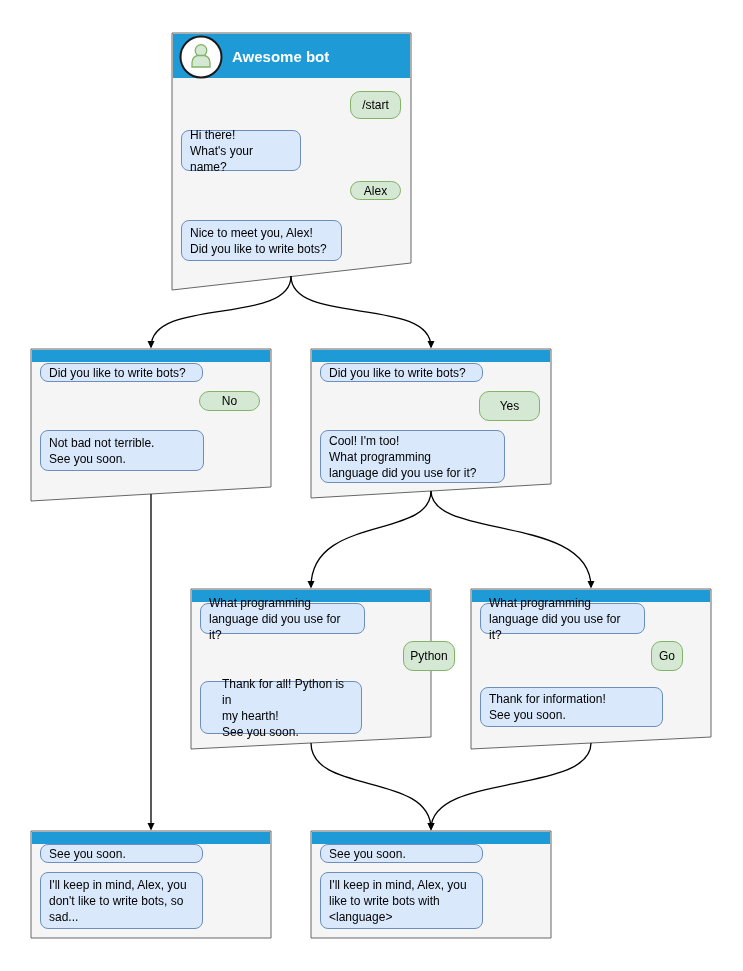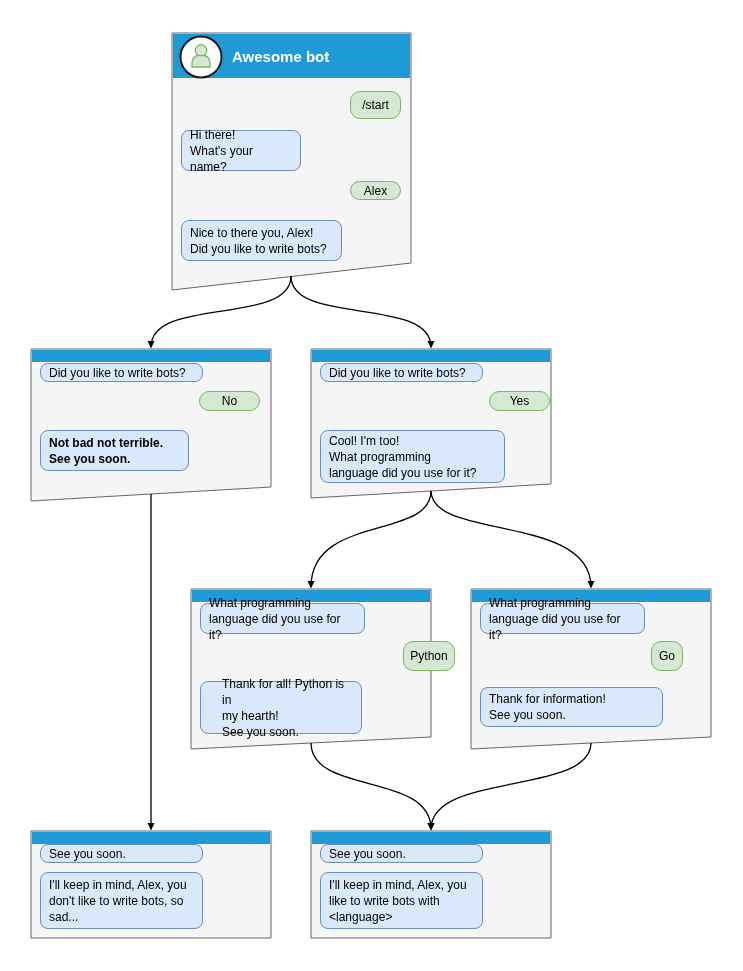--- a/index.html
+++ b/index.html
@@ -50,32 +50,32 @@
       <circle cx="23" cy="23" r="20.5" fill="#ffffff" stroke="#1a1a1a" stroke-width="2"></circle>
       <circle cx="23" cy="16.5" r="5.8" fill="#d5e8d4" stroke="#82b366" stroke-width="1.3"></circle>
       <path d="M14,33 L14,28.5 Q14.5,22.5 19.5,21.5 L26.5,21.5 Q31.5,22.5 32,28.5 L32,33 Z" fill="#d5e8d4" stroke="#82b366" stroke-width="1.3"></path>
     </svg>
     <span class="bot-title">Awesome bot</span>
   </div>
   <div class="bubble user" style="left:350px;top:91px;width:51px;height:28px;">/start</div>
   <div class="bubble bot" style="left:181px;top:130px;width:120px;height:41px;">Hi there!
 What's your name?</div>
   <div class="bubble user" style="left:350px;top:181px;width:51px;height:19px;">Alex</div>
-  <div class="bubble bot" style="left:181px;top:220px;width:161px;height:41px;">Nice to there you, Alex!
+  <div class="bubble bot" style="left:181px;top:220px;width:161px;height:41px;">Nice to meet you, Alex!
 Did you like to write bots?</div>
 
   <div class="win-header" style="left:32px;top:350px;width:238px;height:12px;"></div>
   <div class="bubble bot" style="left:40px;top:363px;width:163px;height:19px;">Did you like to write bots?</div>
   <div class="bubble user" style="left:199px;top:391px;width:61px;height:20px;">No</div>
-  <div class="bubble bot" style="left:40px;top:430px;width:149px;height:41px;font-weight:bold;">Not bad not terrible.
+  <div class="bubble bot" style="left:40px;top:430px;width:164px;height:41px;">Not bad not terrible.
 See you soon.</div>
 
   <div class="win-header" style="left:312px;top:350px;width:238px;height:12px;"></div>
   <div class="bubble bot" style="left:320px;top:363px;width:163px;height:19px;">Did you like to write bots?</div>
-  <div class="bubble user" style="left:489px;top:391px;width:61px;height:20px;">Yes</div>
+  <div class="bubble user" style="left:479px;top:391px;width:61px;height:30px;">Yes</div>
   <div class="bubble bot" style="left:320px;top:430px;width:185px;height:53px;">Cool! I'm too!
 What programming
 language did you use for it?</div>
 
   <div class="win-header" style="left:192px;top:590px;width:238px;height:12px;"></div>
   <div class="bubble bot" style="left:200px;top:603px;width:165px;height:31px;">What programming
 language did you use for it?</div>
   <div class="bubble user" style="left:371px;top:641px;width:52px;height:30px;margin-left:32px;">Python</div>
   <div class="bubble bot" style="left:200px;top:681px;width:162px;height:53px;padding-left:21px;">Thank for all! Python is in
 my hearth!

